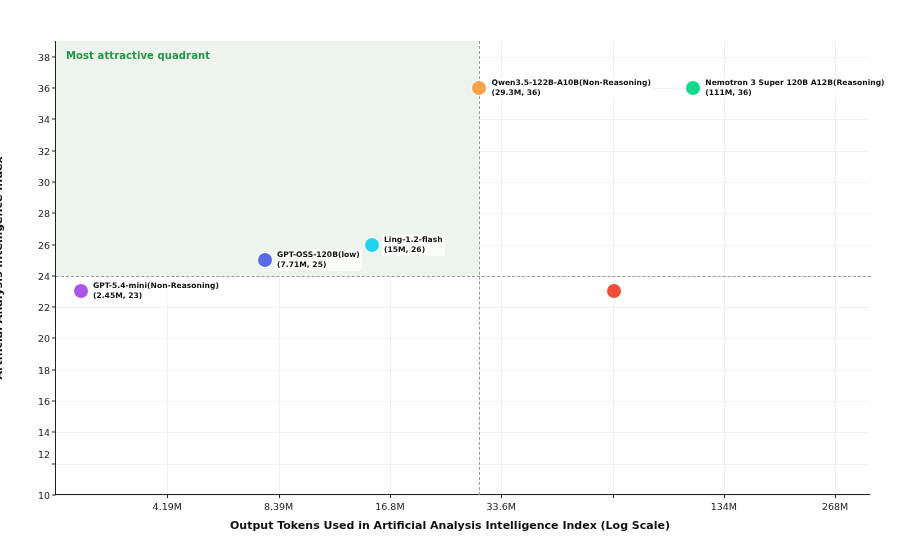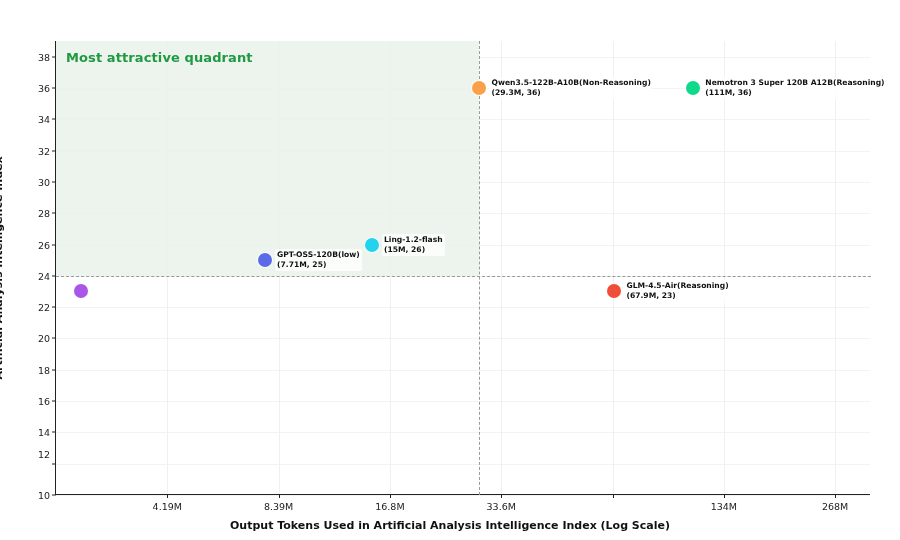--- a/index.html
+++ b/index.html
@@ -24,21 +24,21 @@
   .plot-clip{position:absolute;inset:0;overflow:visible;}
 
   .gridline-v{position:absolute;top:0;bottom:0;width:1px;background:#f0f0f2;}
   .gridline-h{position:absolute;left:0;right:0;height:1px;background:#f3f3f5;}
 
   .quadrant{
     position:absolute;left:0;top:0;
     background:#e8f1e9;opacity:.82;
   }
   .quadrant-label{
-    position:absolute;font-size:13px;font-weight:bold;color:#1f9a43;
+    position:absolute;font-size:10px;font-weight:bold;color:#1f9a43;
     white-space:nowrap;letter-spacing:.1px;
   }
 
   .thresh-v{position:absolute;top:0;width:0;border-left:1.1px dashed #9a9a9a;}
   .thresh-h{position:absolute;left:0;height:0;border-top:1.1px dashed #9a9a9a;}
 
   .ytick{position:absolute;right:100%;margin-right:6px;transform:translateY(-50%);
     font-size:9.5px;color:#222;white-space:nowrap;text-align:right;}
   .ytick-mark{position:absolute;right:100%;width:4px;height:1px;background:#222;transform:translateY(-50%);}
   .xtick{position:absolute;top:100%;margin-top:7px;transform:translateX(-50%);
@@ -140,40 +140,40 @@
         <div class="xtick" style="left: 333.928px;">16.8M</div>
         <div class="xtick-mark" style="left: 445.238px;"></div>
         <div class="xtick" style="left: 445.238px;">33.6M</div>
         <div class="xtick-mark" style="left: 556.547px;"></div>
         <div class="xtick" style="left: 556.547px; margin-top: 44px;">67.1M</div>
         <div class="xtick-mark" style="left: 667.857px;"></div>
         <div class="xtick" style="left: 667.857px;">134M</div>
         <div class="xtick-mark" style="left: 779.166px;"></div>
         <div class="xtick" style="left: 779.166px;">268M</div>
         <div class="pt" style="left: 24.9723px; top: 250.483px; background: rgb(168, 85, 232);"></div>
+        <div class="pt-label" style="left: 34.9723px; top: 250.483px;">
+          <div class="l1">GPT-5.4-mini(Non-Reasoning)</div>
+          <div class="l2">(2.45M, 23)</div>
+        </div>
         <div class="pt" style="left: 209.073px; top: 219.172px; background: rgb(91, 107, 232);"></div>
         <div class="pt-label" style="left: 219.073px; top: 219.172px;">
           <div class="l1">GPT-OSS-120B(low)</div>
           <div class="l2">(7.71M, 25)</div>
         </div>
         <div class="pt" style="left: 315.947px; top: 203.517px; background: rgb(34, 211, 238);"></div>
         <div class="pt-label" style="left: 325.947px; top: 203.517px;">
           <div class="l1">Ling-1.2-flash</div>
           <div class="l2">(15M, 26)</div>
         </div>
         <div class="pt" style="left: 423.465px; top: 46.9655px; background: rgb(251, 160, 74);"></div>
         <div class="pt-label" style="left: 433.465px; top: 46.9655px;">
           <div class="l1">Qwen3.5-122B-A10B(Non-Reasoning)</div>
           <div class="l2">(29.3M, 36)</div>
         </div>
         <div class="pt" style="left: 558.429px; top: 250.483px; background: rgb(239, 78, 56);"></div>
-        <div class="pt-label" style="left: 568.429px; top: 250.483px;">
-          <div class="l1">GLM-4.5-Air(Reasoning)</div>
-          <div class="l2">(67.9M, 23)</div>
-        </div>
         <div class="pt" style="left: 637.356px; top: 46.9655px; background: rgb(16, 217, 138);"></div>
         <div class="pt-label" style="left: 647.356px; top: 46.9655px;">
           <div class="l1">Nemotron 3 Super 120B A12B(Reasoning)</div>
           <div class="l2">(111M, 36)</div>
         </div>
       </div>
   </div>
 
 </div>
 

